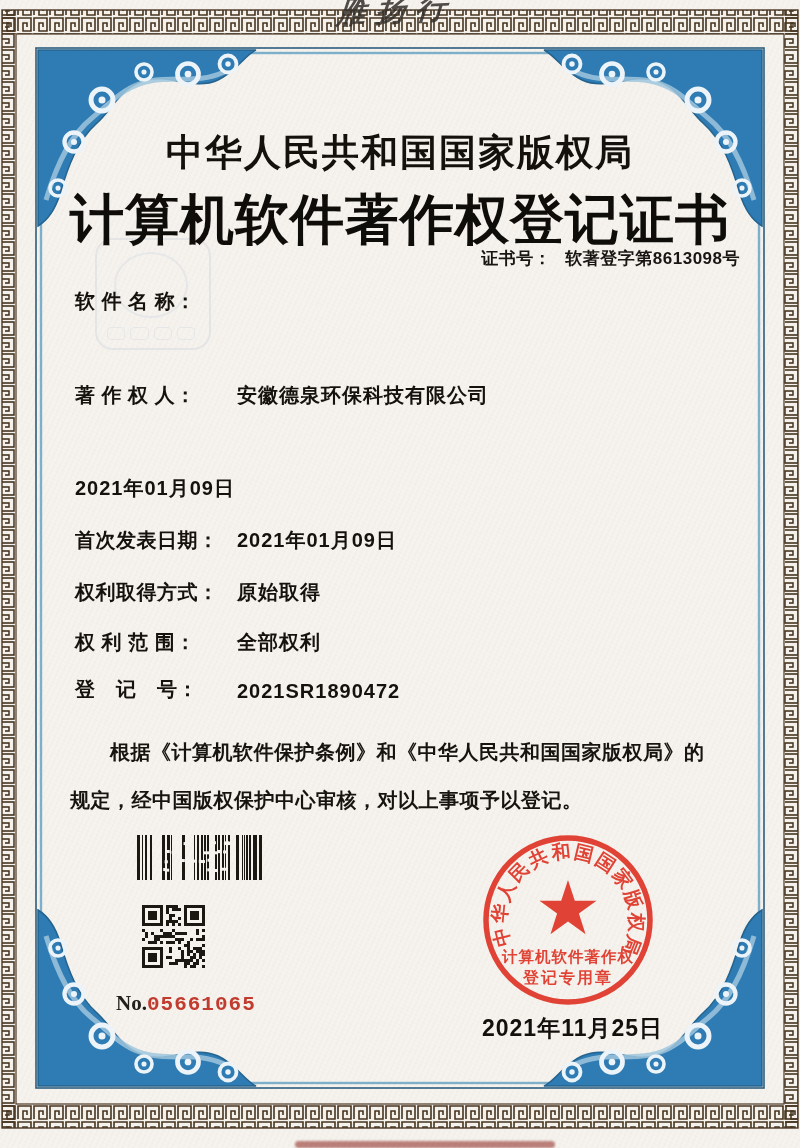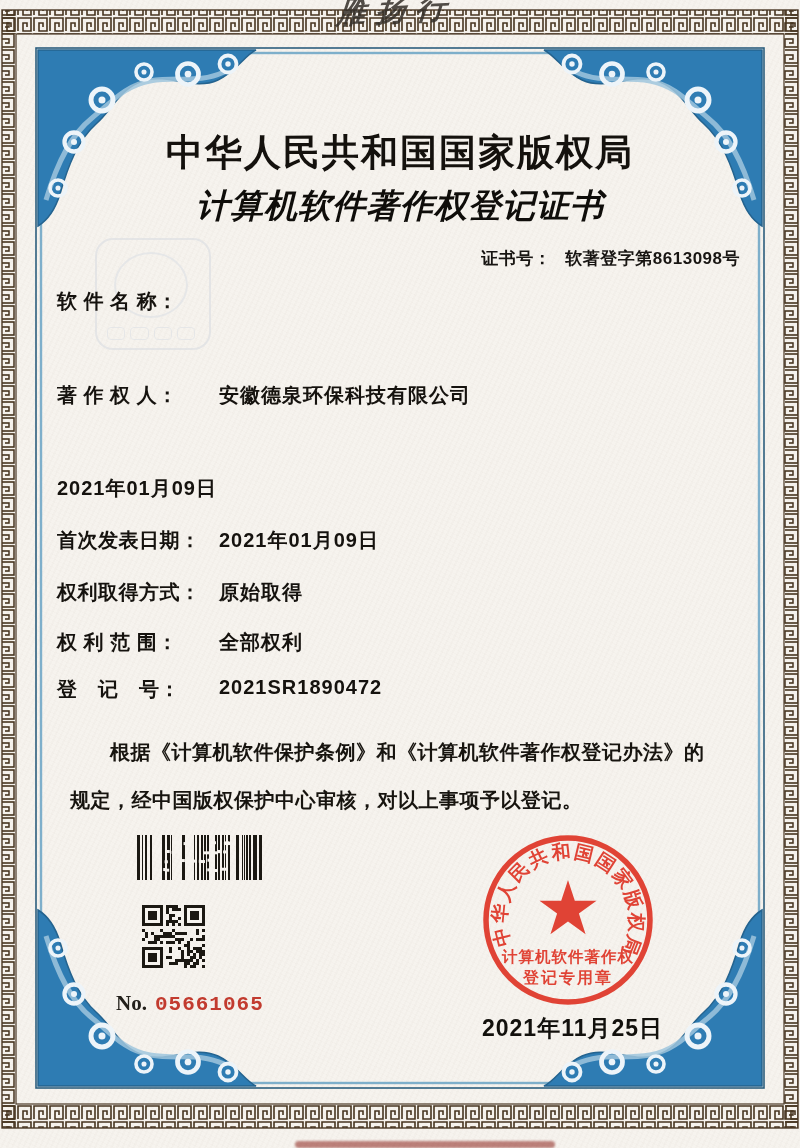--- a/index.html
+++ b/index.html
@@ -19,41 +19,41 @@
     font-family:"DejaVu Serif","Liberation Serif",serif;opacity:.85;
   }
   .authority{
     left:0;top:128px;width:800px;text-align:center;
     font-family:"Liberation Serif","DejaVu Serif",serif;
     font-size:37px;font-weight:bold;letter-spacing:2px;color:#14110d;
   }
   .cert-title{
     left:0;top:184px;width:800px;text-align:center;
     font-family:"Liberation Serif","DejaVu Serif",serif;
-    font-size:33px;font-weight:bold;letter-spacing:1px;color:#0f0d0a;font-style:italic;
+    font-size:54px;font-weight:bold;letter-spacing:1px;color:#0f0d0a;
   }
   .cert-no{
     right:60px;top:247px;font-size:17px;font-weight:bold;color:#181512;letter-spacing:.5px;
   }
   .cert-no .lbl{margin-right:14px;text-align:right;}
   .field{
-    left:57px;width:670px;display:flex;align-items:flex-start;
+    left:75px;width:670px;display:flex;align-items:flex-end;
     font-size:20px;font-weight:bold;color:#15120e;
   }
   .field .flabel{width:162px;flex:0 0 162px;letter-spacing:.5px;}
   .field .fvalue{margin-left:0;letter-spacing:1px;}
   .fvalue .v2{margin-top:12px;}
   .statement{
     left:70px;top:728px;width:672px;
     font-family:"Liberation Serif","DejaVu Serif",serif;
     font-size:20px;font-weight:bold;color:#17140f;line-height:48px;letter-spacing:.5px;
   }
   .statement .l1{text-indent:2em;}
   .serial{left:116px;top:991px;font-size:21px;font-weight:bold;}
-  .serial .pfx{font-family:"Liberation Serif","DejaVu Serif",serif;color:#23201b;margin-right:8px;}
+  .serial .pfx{font-family:"Liberation Serif","DejaVu Serif",serif;color:#23201b;}
   .serial .num{font-family:"Liberation Mono","DejaVu Sans Mono",monospace;color:#c23b2f;letter-spacing:1px;}
   .issue-date{left:482px;top:997px;font-size:23px;font-weight:bold;color:#12100c;letter-spacing:1px;margin-top:16px;}
   
   .watermark{
     left:95px;top:238px;width:112px;height:108px;border:2px solid #dcdfe3;border-radius:18px;opacity:.65;
   }
   .watermark .circ{position:absolute;left:17px;top:12px;width:70px;height:62px;border:2px solid #dfe2e6;border-radius:50%;}
   .watermark .blobs{position:absolute;left:10px;bottom:8px;width:88px;height:13px;display:flex;gap:5px;}
   .watermark .blobs i{flex:1;border:1.5px solid #dfe2e6;border-radius:4px;}
   .red-smudge{
@@ -153,21 +153,21 @@
   <div class="abs field" style="top:629px">
     <span class="flabel">权 利 范 围：</span>
     <span class="fvalue">全部权利</span>
   </div>
   <div class="abs field" style="top:676px">
     <span class="flabel">登　记　号：</span>
     <span class="fvalue">2021SR1890472</span>
   </div>
 
   <div class="abs statement">
-    <div class="l1">根据《计算机软件保护条例》和《计算机软件著作权登记办法》的</div>
+    <div class="l1">根据《计算机软件保护条例》和《中华人民共和国国家版权局》的</div>
     <div class="l2">规定，经中国版权保护中心审核，对以上事项予以登记。</div>
   </div>
 
   <svg class="abs" id="barcode" style="left:137px;top:835px" width="126" height="45" viewBox="0 0 126 45">
       <rect x="0" y="0" width="3" height="45" fill="#1b1812"></rect>
       <rect x="5" y="0" width="1" height="45" fill="#1b1812"></rect>
       <rect x="8" y="0" width="2" height="45" fill="#1b1812"></rect>
       <rect x="13" y="0" width="2" height="45" fill="#1b1812"></rect>
       <rect x="25" y="0" width="3" height="45" fill="#1b1812"></rect>
       <rect x="30" y="0" width="3" height="45" fill="#1b1812"></rect>

